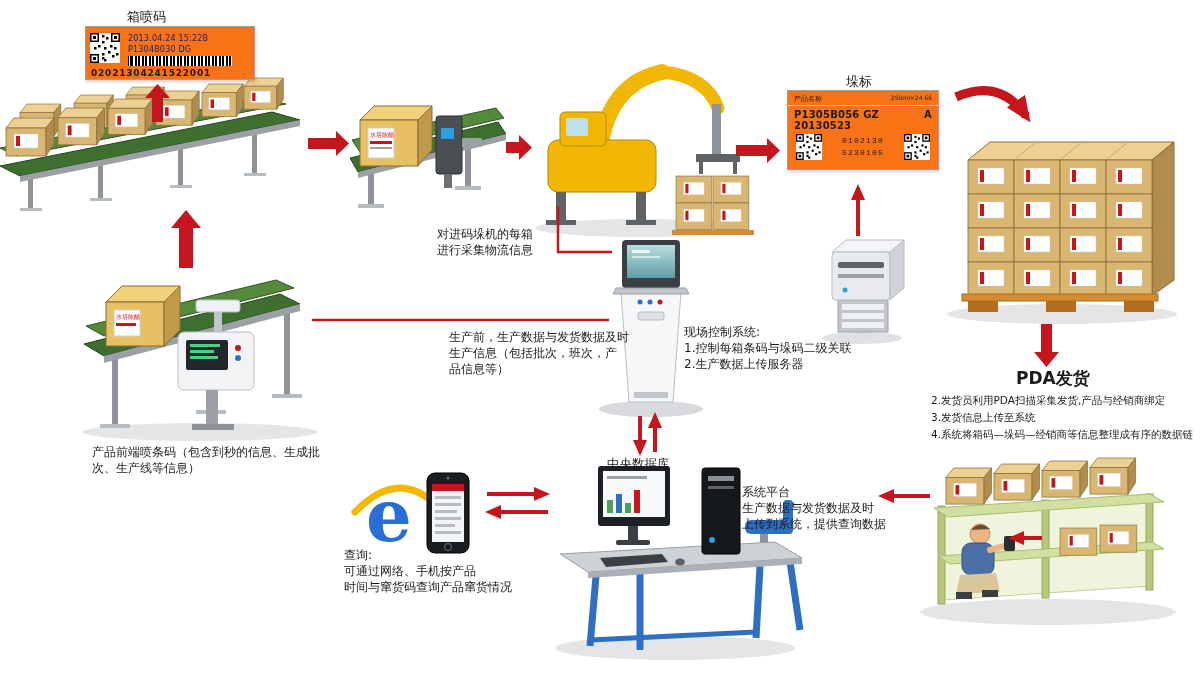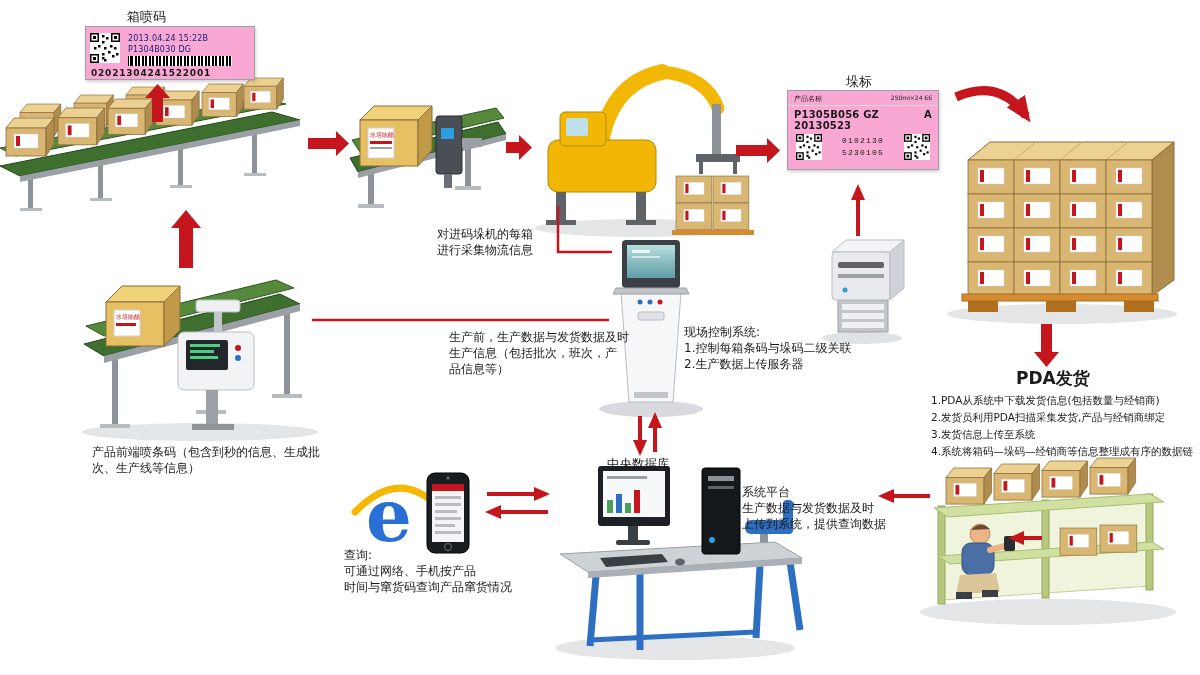--- a/index.html
+++ b/index.html
@@ -1,21 +1,21 @@
 <!DOCTYPE html>
 <html><head>
 <meta charset="utf-8">
 <style>
   *{margin:0;padding:0;box-sizing:border-box;}
   html,body{width:1200px;height:675px;}
   body{background:#fff;font-family:"DejaVu Sans","Liberation Sans",sans-serif;position:relative;overflow:hidden;color:#1a1a1a;}
   .art{position:absolute;left:0;top:0;}
   .txt{position:absolute;white-space:pre-line;font-size:12px;line-height:16px;}
   .title-sm{position:absolute;font-size:13px;}
-  .sticker{position:absolute;background:#f9a8d4;border:1px solid #9aa0a6;box-shadow:1px 2px 3px rgba(0,0,0,.18);}
+  .sticker{position:absolute;background:#f97316;border:1px solid #9aa0a6;box-shadow:1px 2px 3px rgba(0,0,0,.18);}
   .bs-line{position:absolute;font-size:8px;letter-spacing:.2px;color:#14227a;white-space:nowrap;}
   .bs-num{position:absolute;font-size:9px;letter-spacing:.8px;white-space:nowrap;font-weight:bold;}
   .barcode{position:absolute;background:repeating-linear-gradient(90deg,#000 0,#000 1.5px,#fff 1.5px,#fff 2.5px,#000 2.5px,#000 5px,#fff 5px,#fff 7px);}
   .qr{position:absolute;}
   .ps-row1{display:flex;justify-content:space-between;align-items:flex-start;font-size:7px;padding:3px 6px 1px;border-bottom:1px solid #d8d8d8;}
   .ps-meta{font-size:6px;}
   .ps-code{display:flex;justify-content:space-between;font-size:10px;font-weight:bold;padding:3px 6px 2px;letter-spacing:.2px;}
   .ps-row3{display:flex;justify-content:space-between;align-items:center;padding:1px 8px 0;}
   .ps-row3 .qr{position:static;}
   .ps-nums{font-size:8px;letter-spacing:1.2px;text-align:right;line-height:12px;font-family:Liberation Mono, monospace;}
@@ -375,17 +375,16 @@
 <div class="txt" style="left:344px;top:547px;">查询:
 可通过网络、手机按产品
 时间与窜货码查询产品窜货情况</div>
 <div class="txt" style="left:742px;top:484px;">系统平台
 生产数据与发货数据及时
 上传到系统，提供查询数据</div>
 <div class="txt" style="left:607px;top:456px;font-size:12.5px;">中央数据库</div>
 
 <div class="pda-title" style="left:1016px;top:367px;">PDA发货</div>
 <div class="pda-list" style="left:931px;top:392px;">
-  <div>1.PDA从系统中下载发货信息(包括数量与经销商)</div>
   <div>2.发货员利用PDA扫描采集发货,产品与经销商绑定</div>
   <div>3.发货信息上传至系统</div>
   <div>4.系统将箱码—垛码—经销商等信息整理成有序的数据链</div>
 </div>
 
 </body></html>

